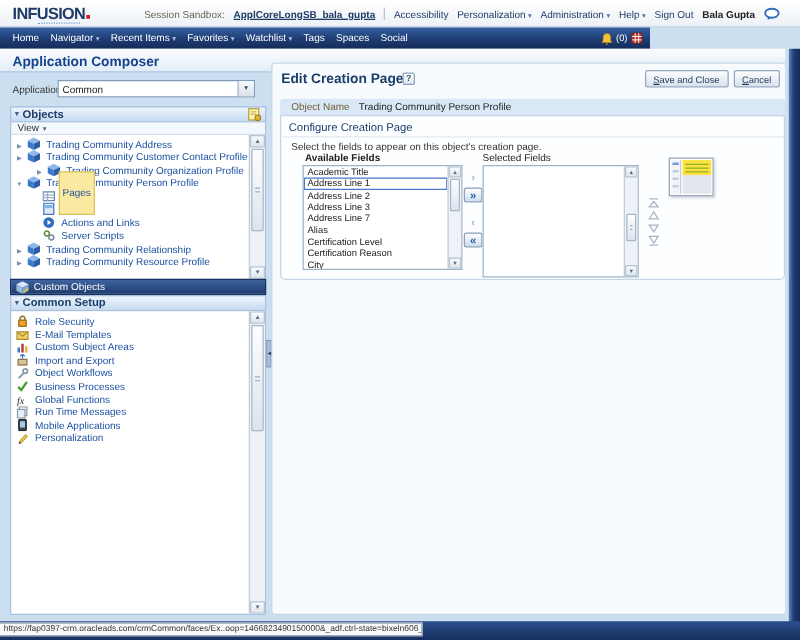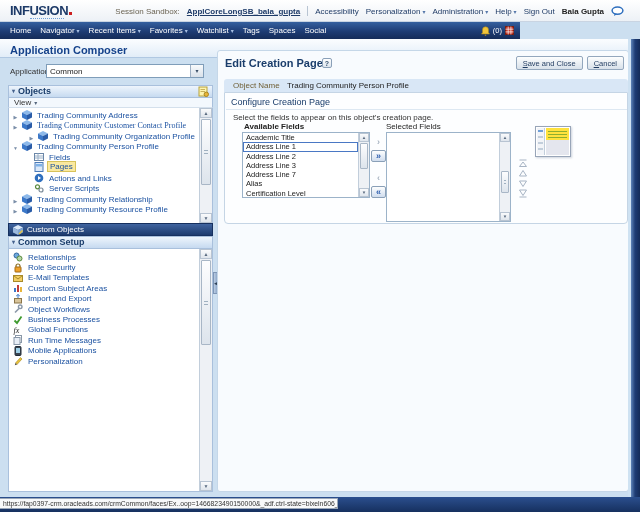--- a/index.html
+++ b/index.html
@@ -45,21 +45,21 @@
   .hdr-ic{position:absolute;right:3px;top:0;width:11px;height:11px}
 
   #view-bar{position:absolute;left:8px;top:98px;width:205px;height:10px;background:#f3f8fd;border-left:1px solid #a9c0dc;border-right:1px solid #a9c0dc;border-bottom:1px solid #d4e0ec;font-size:8px;color:#333;line-height:9px;padding-left:5px;cursor:pointer}
   .car2{font-size:6px;color:#55677e;margin-left:3px;font-weight:normal}
 
   #tree{position:absolute;left:8px;top:108px;width:205px;height:115px;background:#fff;border-left:1px solid #a9c0dc;border-right:1px solid #a9c0dc;overflow:hidden}
   #tree-rows{position:absolute;left:0;top:1px;right:13px;bottom:0;overflow:hidden}
   .trow{height:10.5px;display:flex;align-items:flex-end;gap:3px;font-size:8px;color:#1c52a1;white-space:nowrap;cursor:pointer}
   .tar{width:7px;font-size:5px;color:#7a8ea8;text-align:center;flex:none}
   .tlab{padding:0 2px}
-  .sel-label{background:#fae9a0;border:1px solid #d8c25a;padding:0 2px}
+  .sel-label{background:#fae9a0;border:1px solid #d8c25a;padding:12px 2px}
 
   #custom-objects{position:absolute;left:8px;top:223px;width:205px;height:13px;background:linear-gradient(#40649f,#1d3b6e);color:#fff;font-size:8px;display:flex;gap:4px;align-items:center;padding-left:4px;border:1px solid #16305f;cursor:pointer}
 
   #setup{position:absolute;left:8px;top:249px;width:205px;height:243px;background:#fff;border:1px solid #a9c0dc;border-top:none;overflow:hidden}
   #setup-list{position:absolute;left:0;top:3px;right:13px;bottom:0}
   .srow{height:10.4px;display:flex;align-items:center;gap:5px;padding-left:4px;font-size:8px;color:#1c52a1;white-space:nowrap;cursor:pointer}
 
   
   .sb{position:absolute;right:0;top:0;bottom:0;width:13px;background:#eef1f5;border-left:1px solid #c2cedb}
   .sb-a{position:absolute;left:0;right:0;height:10px;background:linear-gradient(#fafbfc,#dfe5ec);border:1px solid #b8c4d2;font-size:5px;color:#5a6b80;text-align:center;line-height:9px;cursor:pointer}
@@ -82,21 +82,21 @@
   #obj-value{position:absolute;left:63px;color:#222}
 
   #config-box{position:absolute;left:6px;top:41px;width:404px;height:132px;background:#fdfeff;border:1px solid #c5d5e5;border-radius:0 0 4px 4px}
   #config-title{position:absolute;left:6px;top:4px;font-size:9px;font-weight:normal;color:#1a3d6b}
   #config-rule{position:absolute;left:1px;top:16px;width:401px;border-bottom:1px solid #dde8f2}
   #config-desc{position:absolute;left:8px;top:20px;font-size:8px;color:#333}
   #avail-label{position:absolute;left:19px;top:29px;font-size:8px;font-weight:bold;color:#222}
   #sel-label{position:absolute;left:161px;top:29px;font-size:8px;font-weight:normal;color:#222}
 
   .listbox{position:absolute;background:#fff;border:1px solid #9cb3c9;overflow:hidden}
-  #avail-box{left:17px;top:39px;width:128px;height:66px}
+  #avail-box{left:17px;top:39px;width:128px;height:84px}
   #sel-box{left:161px;top:39px;width:125px;height:90px}
   .items{position:absolute;left:0;top:0;right:11px;bottom:0;overflow:hidden}
   .litem{height:9.3px;line-height:9.3px;font-size:7.5px;color:#222;padding-left:3px;white-space:nowrap;overflow:hidden;cursor:pointer}
   .lfocus{outline:1px solid #4a78c4;outline-offset:-1px}
   .lsb{position:absolute;right:0;top:0;bottom:0;width:11px;background:#eef1f5;border-left:1px solid #c2cedb}
   .lsb .sb-a{height:9px;line-height:8px;font-size:4.5px}
 
   .mv{position:absolute;width:15px;height:12px;text-align:center;font-size:9px;font-weight:bold;cursor:pointer}
   .mv.dis{color:#a8b4c2}
   .mv.en{color:#2f5fae;background:linear-gradient(#fdfefe,#d0ddee);border:1px solid #8aa0b8;border-radius:2px;line-height:10px}
@@ -204,21 +204,21 @@
           <span class="tar">▶</span>
           <span class="ic">
             <svg width="10" height="10" viewBox="0 0 10 10">
               <polygon points="5,0 10,2.5 5,5 0,2.5" fill="#8db9ea"></polygon>
               <polygon points="0,2.5 5,5 5,10 0,7.5" fill="#3c78c8"></polygon>
               <polygon points="10,2.5 5,5 5,10 10,7.5" fill="#2a5ca8"></polygon>
             </svg>
           </span>
           <span class="tlab">Trading Community Address</span>
         </div>
-        <div class="trow" style="padding-left: 3px; font-family: Liberation Serif, serif;">
+        <div class="trow" style="padding-left: 3px;">
           <span class="tar">▶</span>
           <span class="ic">
             <svg width="10" height="10" viewBox="0 0 10 10">
               <polygon points="5,0 10,2.5 5,5 0,2.5" fill="#8db9ea"></polygon>
               <polygon points="0,2.5 5,5 5,10 0,7.5" fill="#3c78c8"></polygon>
               <polygon points="10,2.5 5,5 5,10 10,7.5" fill="#2a5ca8"></polygon>
             </svg>
           </span>
           <span class="tlab">Trading Community Customer Contact Profile</span>
         </div>
@@ -327,29 +327,20 @@
         </svg>
       </span>
     <span>Custom Objects</span>
   </div>
 
   <div class="panel-hdr" id="setup-hdr">
     <span class="disc">▾</span><span class="ph-label">Common Setup</span>
   </div>
   <div id="setup">
     <div id="setup-list">
-        <div class="srow">
-          <span class="ic">
-            <svg width="10" height="10">
-              <circle cx="3.5" cy="3.5" r="2.5" fill="#6fa8dc" stroke="#31679f"></circle>
-              <circle cx="6.5" cy="6.5" r="2.5" fill="#b7d7a8" stroke="#5a8a3c"></circle>
-            </svg>
-          </span>
-          <span>Relationships</span>
-        </div>
         <div class="srow">
           <span class="ic">
             <svg width="10" height="10">
               <path d="M3 4 V3 a2 2 0 0 1 4 0 V4" fill="none" stroke="#8a6d1f" stroke-width="1.2"></path>
               <rect x="2" y="4" width="6" height="5" rx="0.5" fill="#f0a22a" stroke="#a06a14"></rect>
             </svg>
           </span>
           <span>Role Security</span>
         </div>
         <div class="srow">

